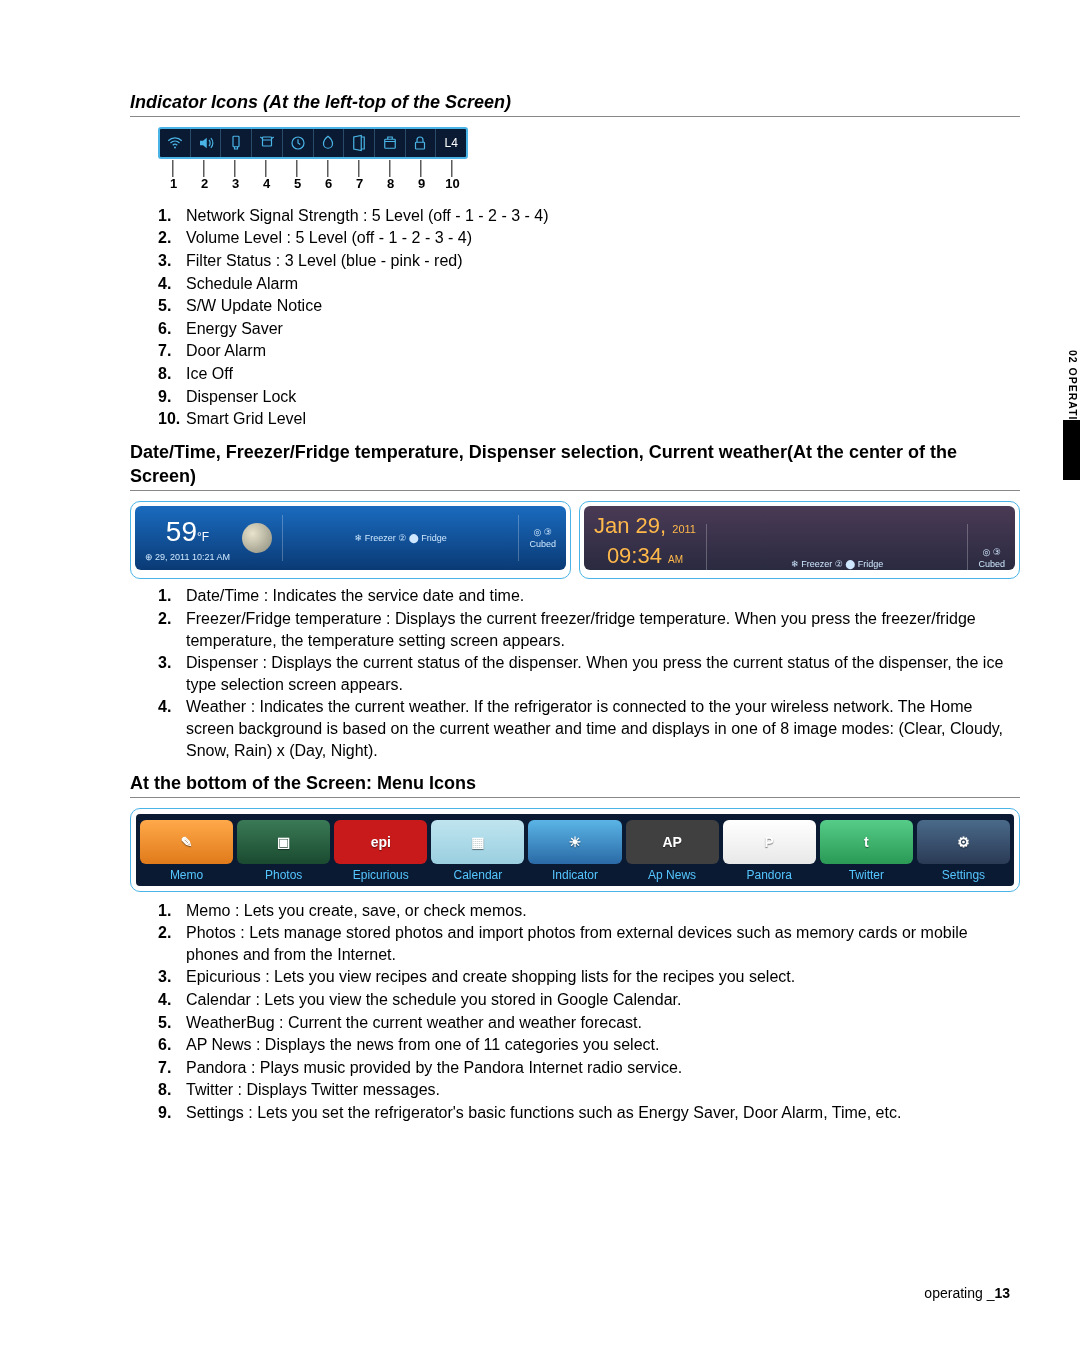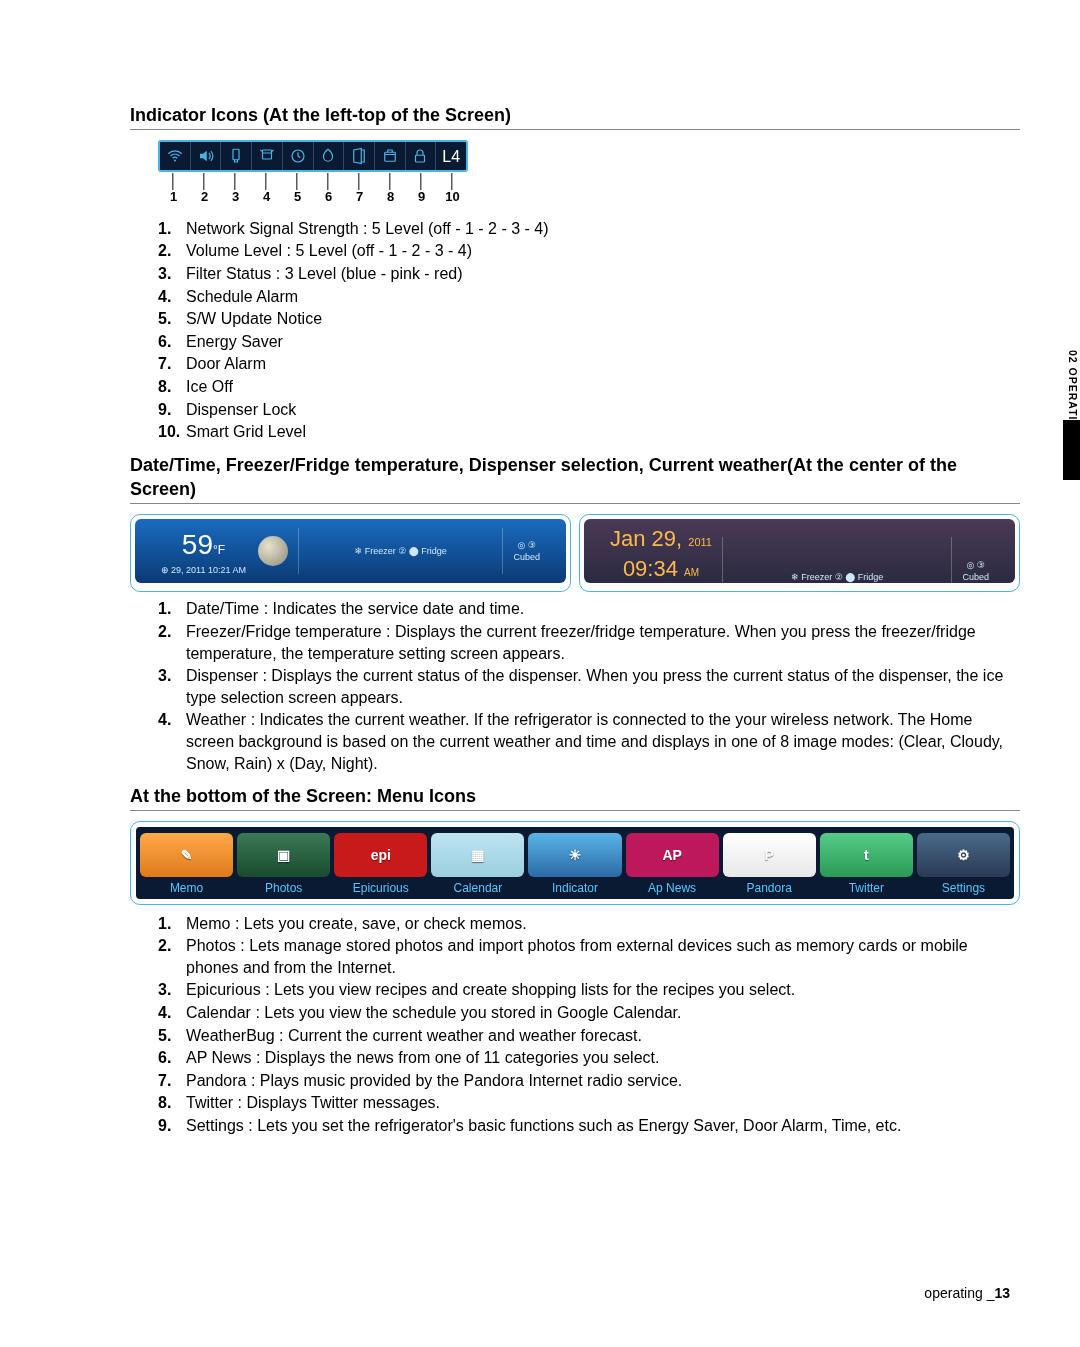--- a/index.html
+++ b/index.html
@@ -42,41 +42,41 @@
     background: #000;
   }
 
   h2.section {
     font-size: 18px;
     font-weight: bold;
     border-bottom: 1px solid #888;
     padding-bottom: 2px;
     margin-bottom: 10px;
   }
-  h2.first { margin-top: 13px; }
+  h2.first { margin-top: 0; font-style: italic; }
 
   
   .indicator-wrap { margin: 8px 0 12px 28px; }
   .indicator-bar {
     display: flex;
     background: #0a1a33;
     border: 2px solid #4ab4e6;
     border-radius: 3px;
     height: 32px;
     width: 310px;
     overflow: hidden;
   }
   .indicator-bar .cell {
     flex: 1;
     border-right: 1px solid #2a4a6a;
     display: flex;
     align-items: center;
     justify-content: center;
     color: #4ab4e6;
-    font-size: 16px;
+    font-size: 12px;
   }
   .indicator-bar .cell:last-child { border-right: none; }
   .indicator-bar .cell.white { color: #fff; }
   .indicator-nums {
     display: flex;
     width: 310px;
     margin-top: 2px;
   }
   .indicator-nums .col {
     flex: 1;
@@ -119,21 +119,21 @@
     border: 1.5px solid #4ab4e6;
     border-radius: 10px;
     padding: 4px;
     text-align: center;
   }
   .panel {
     height: 64px;
     border-radius: 6px;
     display: flex;
     align-items: center;
-    padding: 0 20px;
+    padding: 0 4px;
     color: #fff;
     overflow: hidden;
   }
   .panel.blue { background: linear-gradient(#1a6bbf, #0a3a75); }
   .panel.sunset { background: linear-gradient(#4a3a55, #2a2a40); align-items: flex-end; }
   .panel .seg {
     display: flex;
     flex-direction: column;
     justify-content: center;
     padding: 0 6px;
@@ -186,21 +186,21 @@
   }
   .menu-item .lbl {
     font-size:12px;
     color:#55c6ff;
   }
   .ic-memo{background:linear-gradient(#ffa94a,#e07a1a);}
   .ic-photos{background:linear-gradient(#3a7a55,#1a4a30);}
   .ic-epi{background:#c81a1a;}
   .ic-cal{background:linear-gradient(#bfe4ef,#9acfe0);color:#2a3a4a;}
   .ic-wb{background:linear-gradient(#5ab4e6,#2a6aa6);}
-  .ic-ap{background:#be185d;color:#c81a1a;}
+  .ic-ap{background:#404040;color:#c81a1a;}
   .ic-pandora{background:linear-gradient(#fff,#e8e8e8);color:#2255aa;}
   .ic-tw{background:linear-gradient(#55cc88,#2a9a55);}
   .ic-set{background:linear-gradient(#4a6a8a,#2a3a55);}
 
   .footer {
     position:absolute;
     bottom:44px;
     right:70px;
     font-size:14px;
   }

